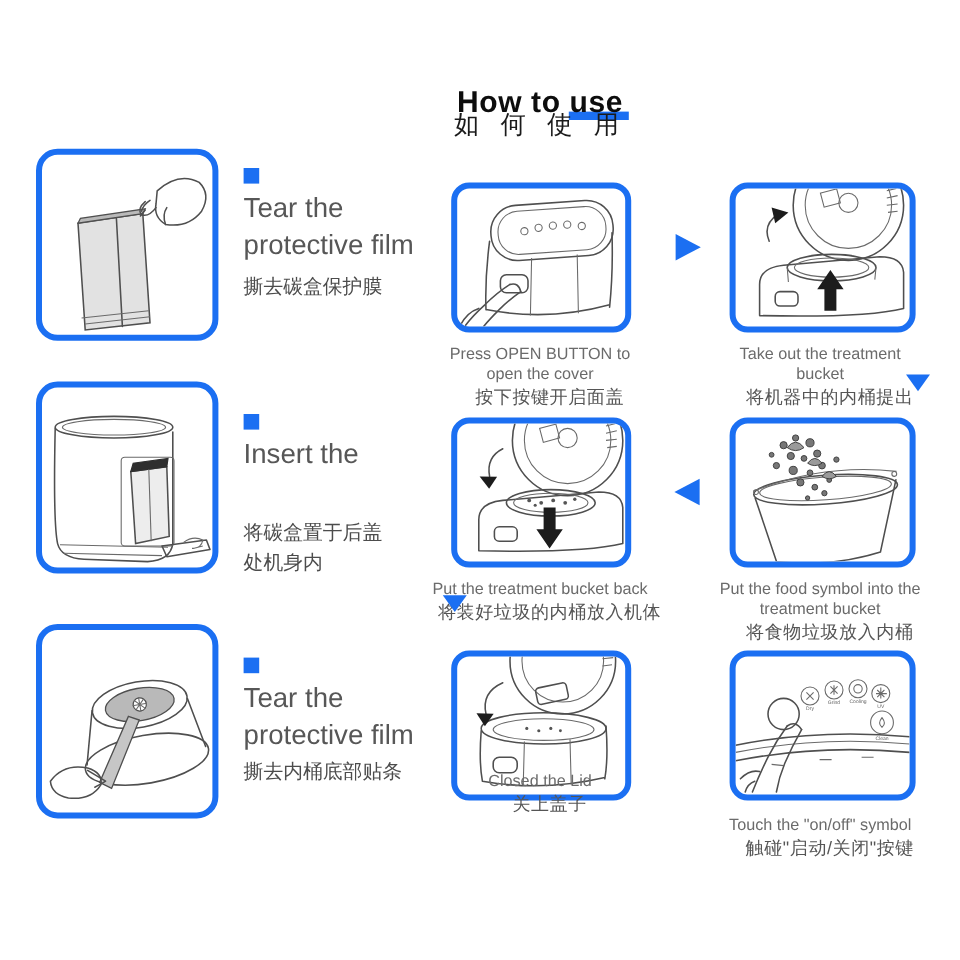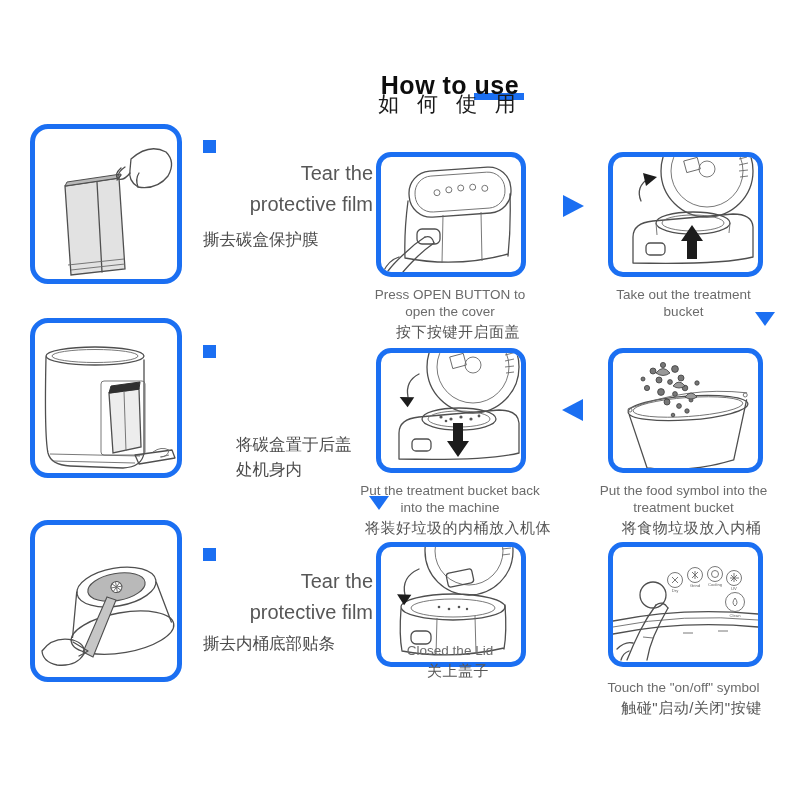--- a/index.html
+++ b/index.html
@@ -28,24 +28,24 @@
   #box-m1{left:376px;top:152px;width:140px;height:115px;}
   #box-m2{left:376px;top:348px;width:140px;height:115px;}
   #box-m3{left:376px;top:542px;width:140px;height:115px;}
   #box-r1{left:608px;top:152px;width:145px;height:115px;}
   #box-r2{left:608px;top:348px;width:145px;height:115px;}
   #box-r3{left:608px;top:542px;width:145px;height:115px;}
 
   
   .bullet{width:13px;height:13px;background:#1b6ff2;}
   #bullet-1{left:203px;top:140px;} #bullet-2{left:203px;top:345px;} #bullet-3{left:203px;top:548px;}
-  .step-en{left:203px;width:170px;font-size:20px;color:#575757;line-height:31px;text-align:right;}
+  .step-en{left:203px;width:170px;font-size:23px;color:#575757;line-height:31px;}
   #step-en-1{top:158px;} #step-en-2{top:363px;} #step-en-3{top:566px;}
   .step-zh{left:203px;width:170px;font-size:16.5px;color:#4c4c4c;line-height:25px;}
-  #step-zh-1{top:227px;} #step-zh-2{top:432px;margin-left:33px;} #step-zh-3{top:631px;}
+  #step-zh-1{top:227px;} #step-zh-2{top:432px;} #step-zh-3{top:631px;}
 
   
   .cap{text-align:center;color:#6b6b6b;font-size:13.5px;line-height:17px;}
   .cap .zh{font-size:15px;color:#555555;margin-top:3px;letter-spacing:.5px;margin-left:16px;}
   #cap-m1{left:352px;top:286px;width:196px;}
   #cap-r1{left:596px;top:286px;width:175px;}
   #cap-m2{left:348px;top:482px;width:204px;}
   #cap-r2{left:596px;top:482px;width:175px;}
   #cap-m3{left:352px;top:642px;width:196px;}
   #cap-r3{left:596px;top:679px;width:175px;}
@@ -119,20 +119,21 @@
 
 <div id="bullet-1" class="abs bullet"></div>
 <div id="step-en-1" class="abs step-en">
   <div>Tear the</div>
   <div>protective film</div>
 </div>
 <div id="step-zh-1" class="abs step-zh">撕去碳盒保护膜</div>
 
 <div id="bullet-2" class="abs bullet"></div>
 <div id="step-en-2" class="abs step-en">
+  <div>Insert the</div>
 </div>
 <div id="step-zh-2" class="abs step-zh">
   <div>将碳盒置于后盖</div>
   <div>处机身内</div>
 </div>
 
 <div id="bullet-3" class="abs bullet"></div>
 <div id="step-en-3" class="abs step-en">
   <div>Tear the</div>
   <div>protective film</div>
@@ -295,25 +296,25 @@
 </div>
 
 <div id="cap-m1" class="abs cap">
   <div>Press OPEN BUTTON to</div>
   <div>open the cover</div>
   <div class="zh">按下按键开启面盖</div>
 </div>
 
 <div id="cap-r1" class="abs cap">
   <div>Take out the treatment bucket</div>
+  <div class="zh">将机器中的内桶提出</div>
 </div>
 
 <div id="cap-m2" class="abs cap">
   <div>Put the treatment bucket back</div>
-  <div>into the machine</div>
   <div class="zh">将装好垃圾的内桶放入机体</div>
 </div>
 
 <div id="cap-r2" class="abs cap">
   <div>Put the food symbol into the</div>
   <div>treatment bucket</div>
   <div class="zh">将食物垃圾放入内桶</div>
 </div>
 
 <div id="cap-m3" class="abs cap">

